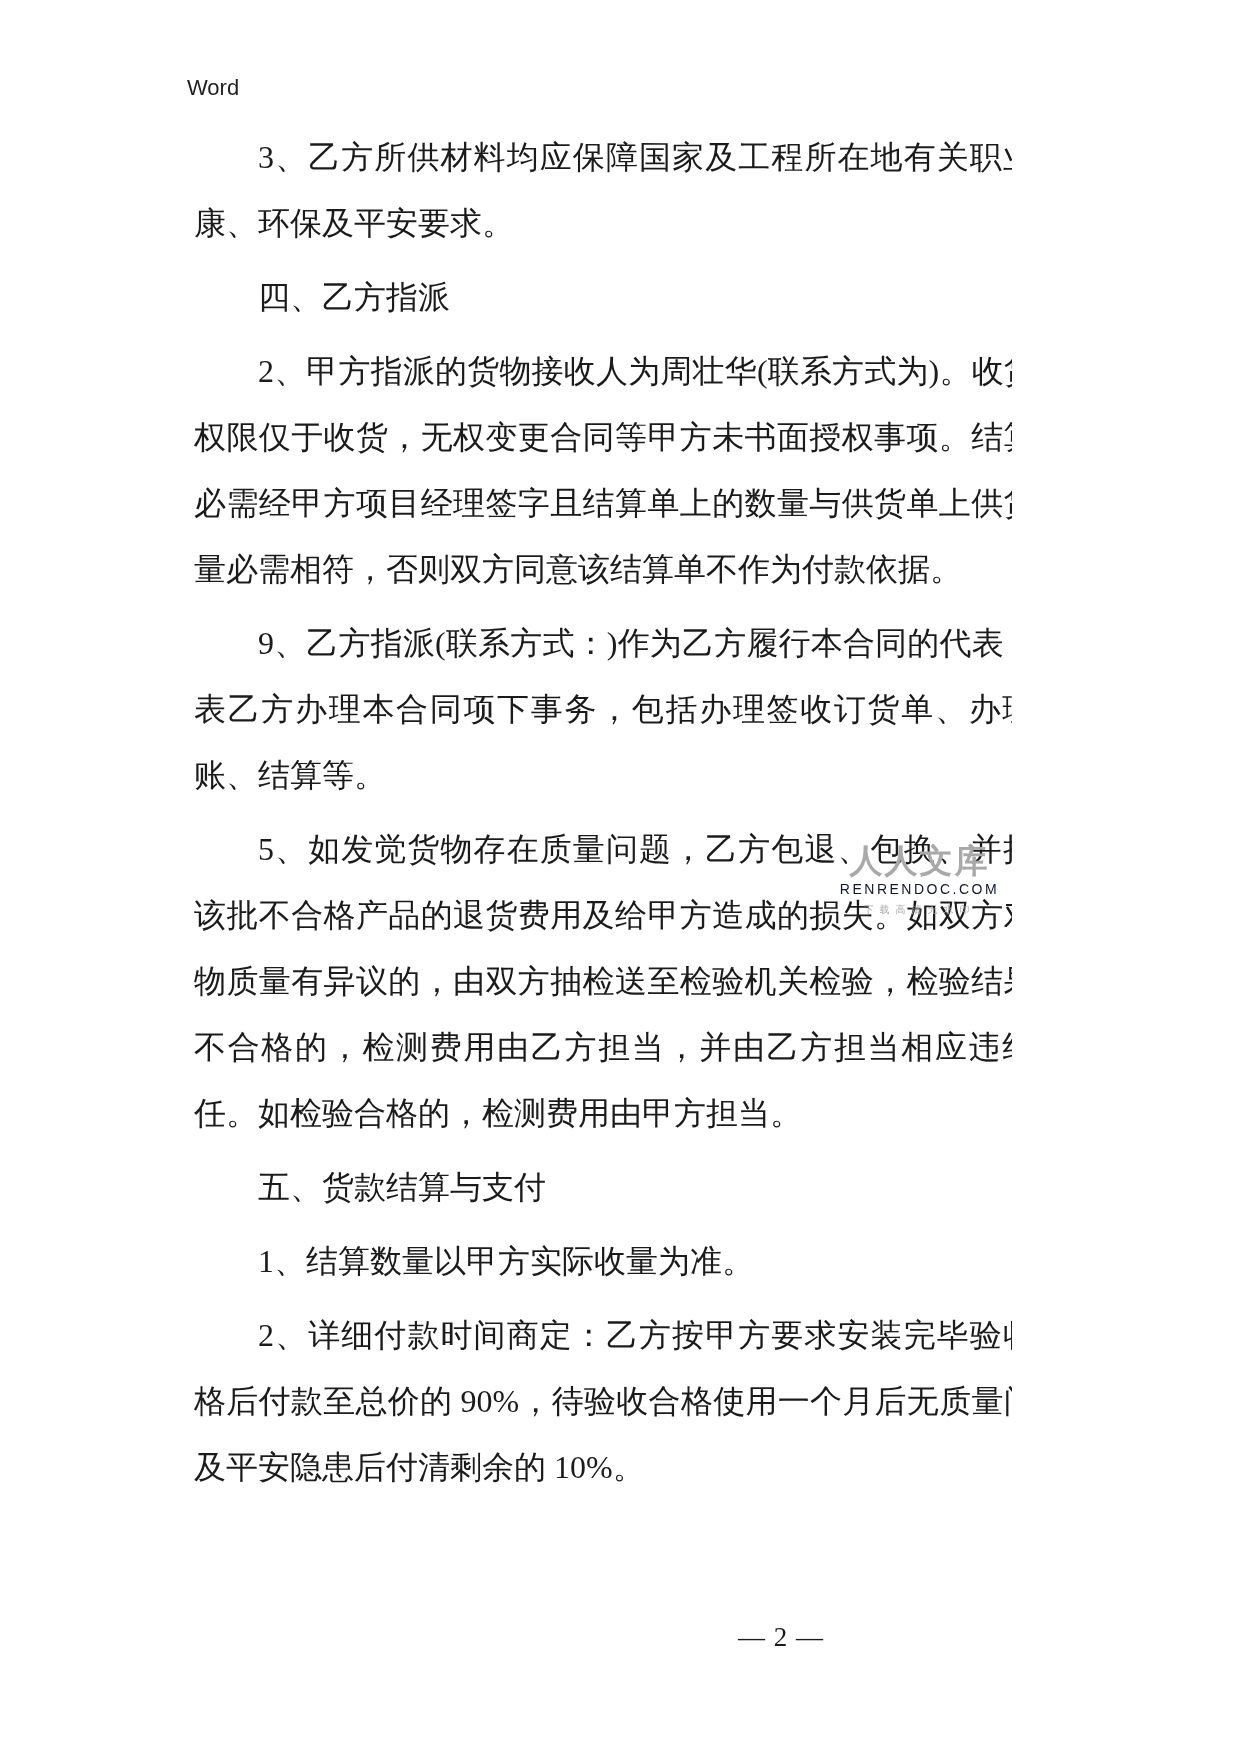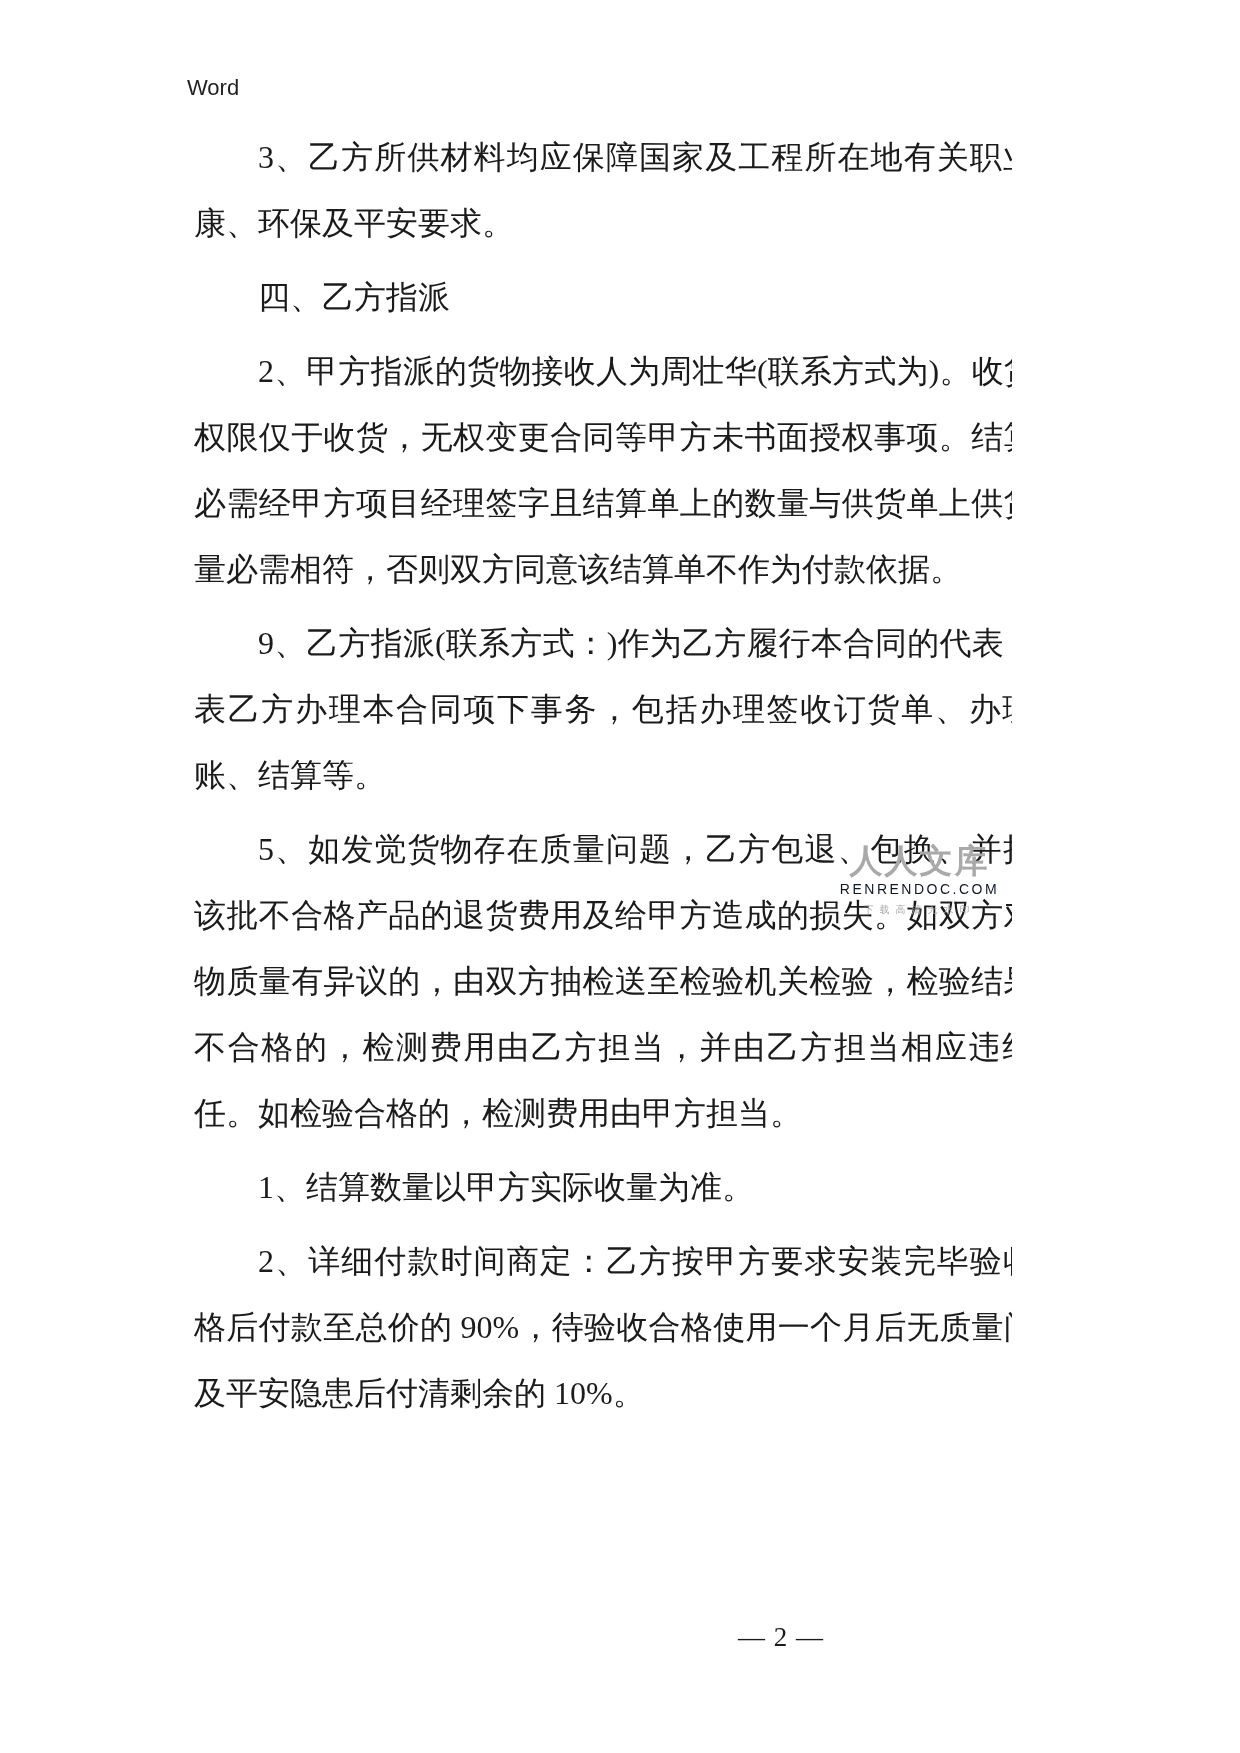--- a/index.html
+++ b/index.html
@@ -93,20 +93,21 @@
 <div class="page">
 
   <div class="doc-header">Word</div>
 
   <div class="doc-body">
       <p class="para">3、乙方所供材料均应保障国家及工程所在地有关职业健康、环保及平安要求。</p>
       <p class="para">四、乙方指派</p>
       <p class="para">2、甲方指派的货物接收人为周壮华(联系方式为)。收货人权限仅于收货，无权变更合同等甲方未书面授权事项。结算单必需经甲方项目经理签字且结算单上的数量与供货单上供货数量必需相符，否则双方同意该结算单不作为付款依据。</p>
       <p class="para">9、乙方指派(联系方式：)作为乙方履行本合同的代表，代表乙方办理本合同项下事务，包括办理签收订货单、办理对账、结算等。</p>
       <p class="para">5、如发觉货物存在质量问题，乙方包退、包换、并担当该批不合格产品的退货费用及给甲方造成的损失。如双方对货物质量有异议的，由双方抽检送至检验机关检验，检验结果为不合格的，检测费用由乙方担当，并由乙方担当相应违约责任。如检验合格的，检测费用由甲方担当。</p>
+      <p class="para">五、货款结算与支付</p>
       <p class="para">1、结算数量以甲方实际收量为准。</p>
       <p class="para">2、详细付款时间商定：乙方按甲方要求安装完毕验收合格后付款至总价的 90%，待验收合格使用一个月后无质量问题及平安隐患后付清剩余的 10%。</p>
     </div>
 
   <div class="watermark">
     <div class="wm-title">人人文库</div>
     <div class="wm-domain">RENRENDOC.COM</div>
     <div class="wm-tagline">下载高清无水印</div>
   </div>
 

